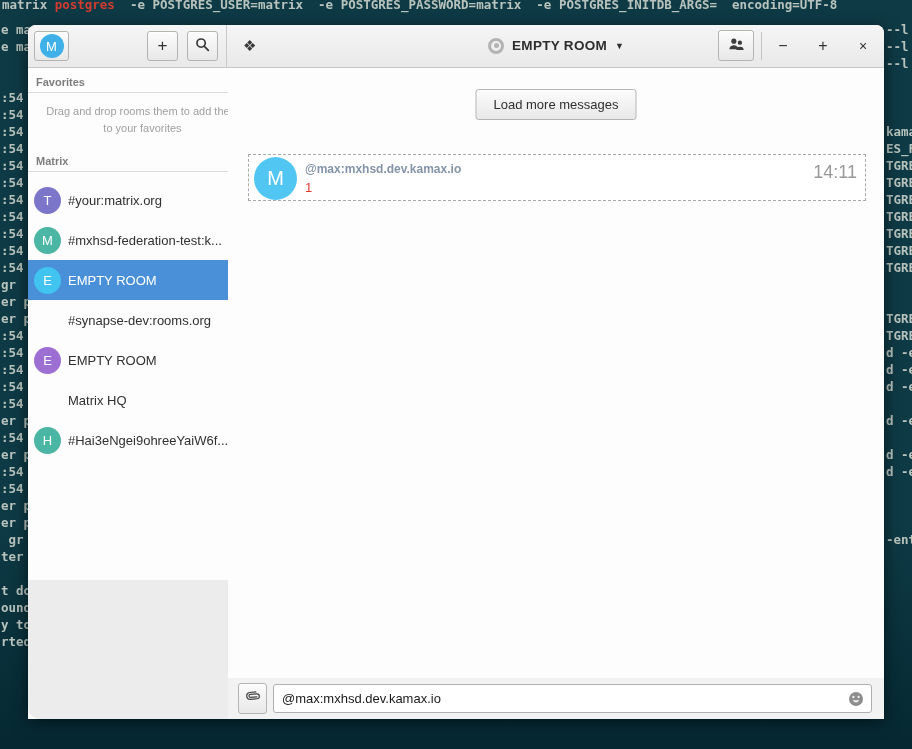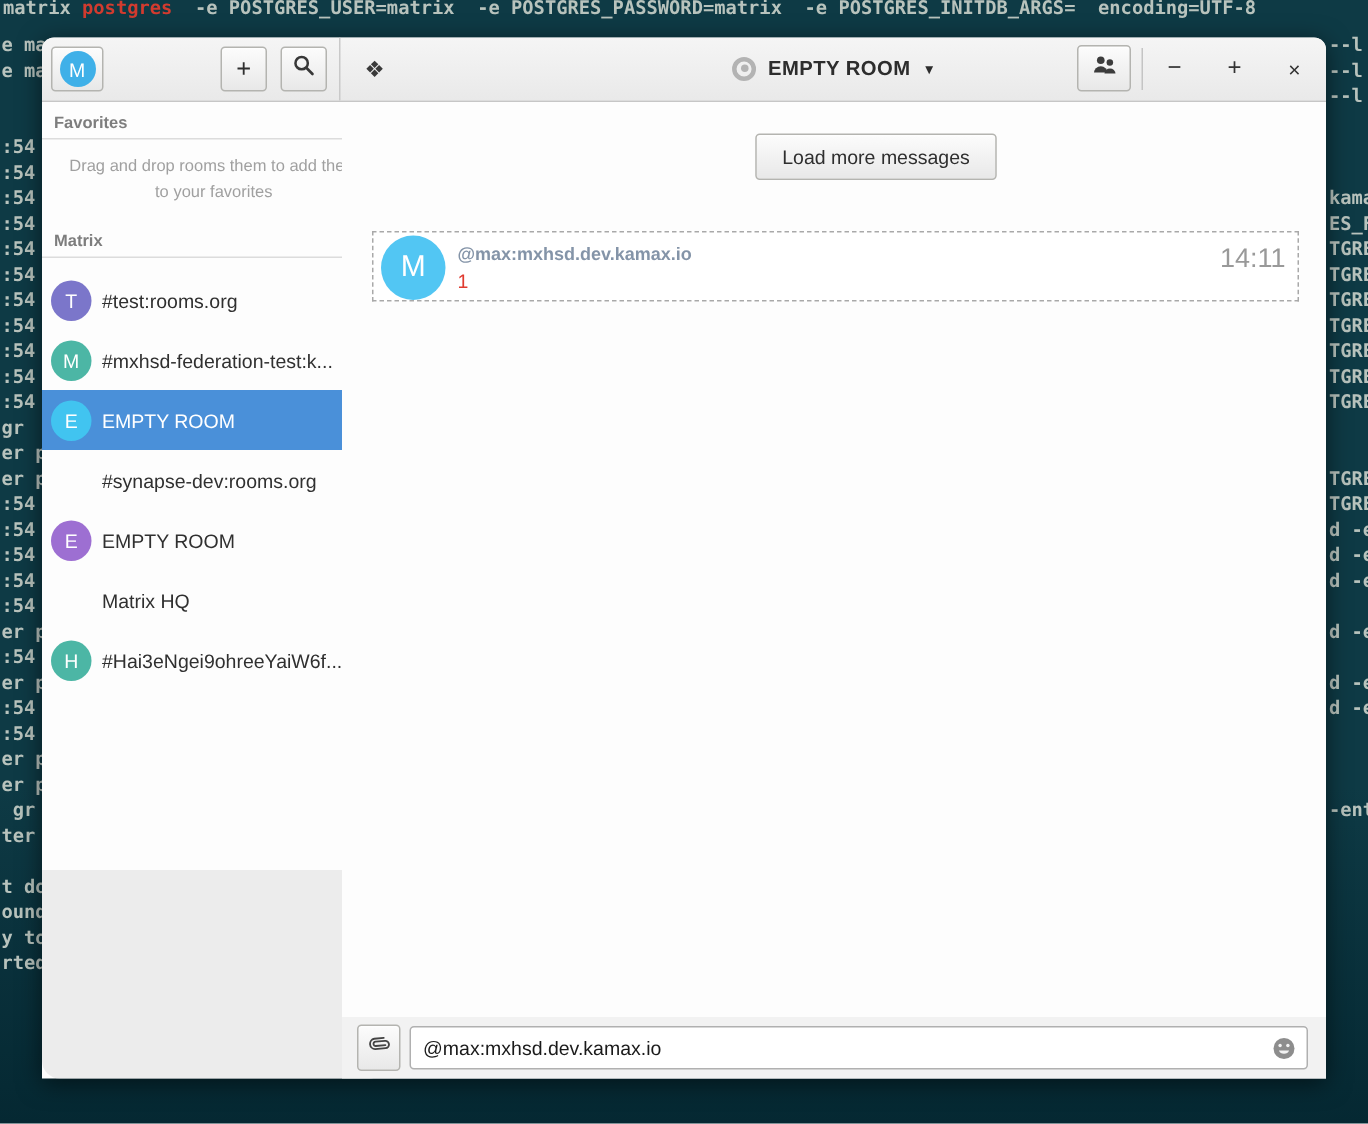--- a/index.html
+++ b/index.html
@@ -92,21 +92,21 @@
     width:27px; height:27px; border-radius:50%; flex:0 0 27px; margin-right:7px;
     display:flex; align-items:center; justify-content:center;
     color:#fff; font-size:13px;
   }
   .room-label { font-size:13px; color:#303030; white-space:nowrap; overflow:hidden; }
 
   
   .main { position:absolute; left:200px; top:43px; right:0; bottom:0; background:#fdfdfd; }
   .load-more {
     position:absolute; left:50%; transform:translateX(-50%); top:21px;
-    height:31px; padding:0 17px; font-size:13px;margin-left:28px;
+    height:31px; padding:0 17px; font-size:13px;
   }
   .message {
     position:absolute; left:20px; right:18px; top:86px; height:47px;
     border:1px dashed #a9a9a9; background:#fff;
   }
   .msg-avatar {
     position:absolute; left:5px; top:2px; width:43px; height:43px; border-radius:50%;
     display:flex; align-items:center; justify-content:center; color:#fff; font-size:20px;
   }
   .msg-sender { position:absolute; left:56px; top:7px; font-size:12px; font-weight:bold; }
@@ -255,21 +255,21 @@
       <div class="fav-hint">Drag and drop rooms them to add them to your favorites</div>
 
       <div class="section-header rooms-header">
         <span>Matrix</span>
         <span class="section-caret">▾</span>
       </div>
 
       <div class="room-list">
           <div class="room">
     <span class="room-avatar" style="background: rgb(123, 118, 202);">T</span>
-    <span class="room-label">#test:rooms.org</span>
+    <span class="room-label">#your:matrix.org</span>
   </div>
           <div class="room">
     <span class="room-avatar" style="background: rgb(76, 182, 165);">M</span>
     <span class="room-label">#mxhsd-federation-test:k...</span>
   </div>
           <div class="room selected">
     <span class="room-avatar" style="background: rgb(65, 196, 240);">E</span>
     <span class="room-label">EMPTY ROOM</span>
   </div>
           <div class="room">

